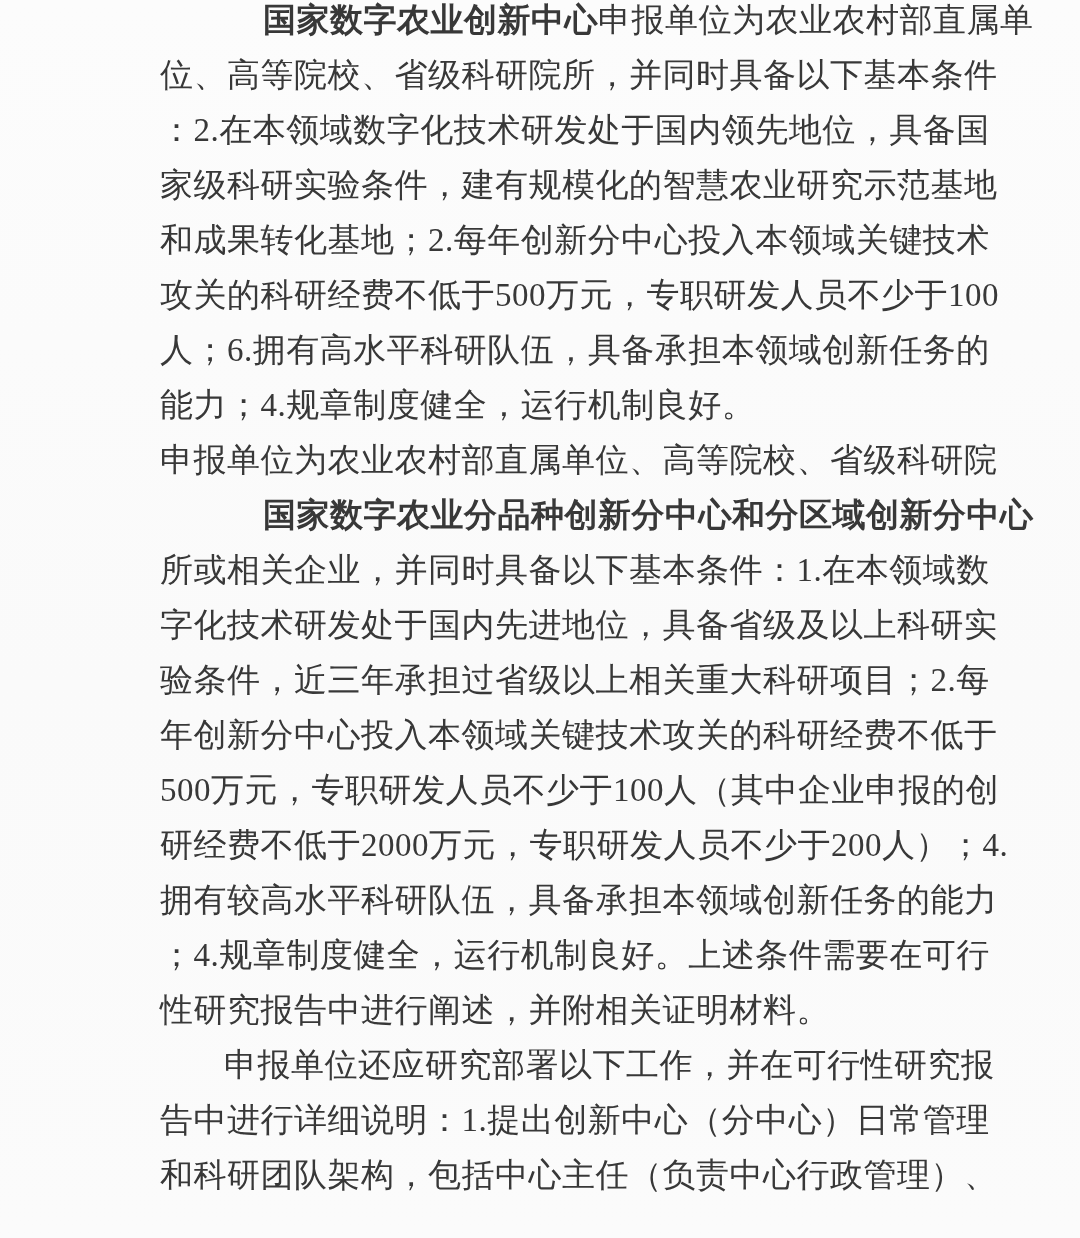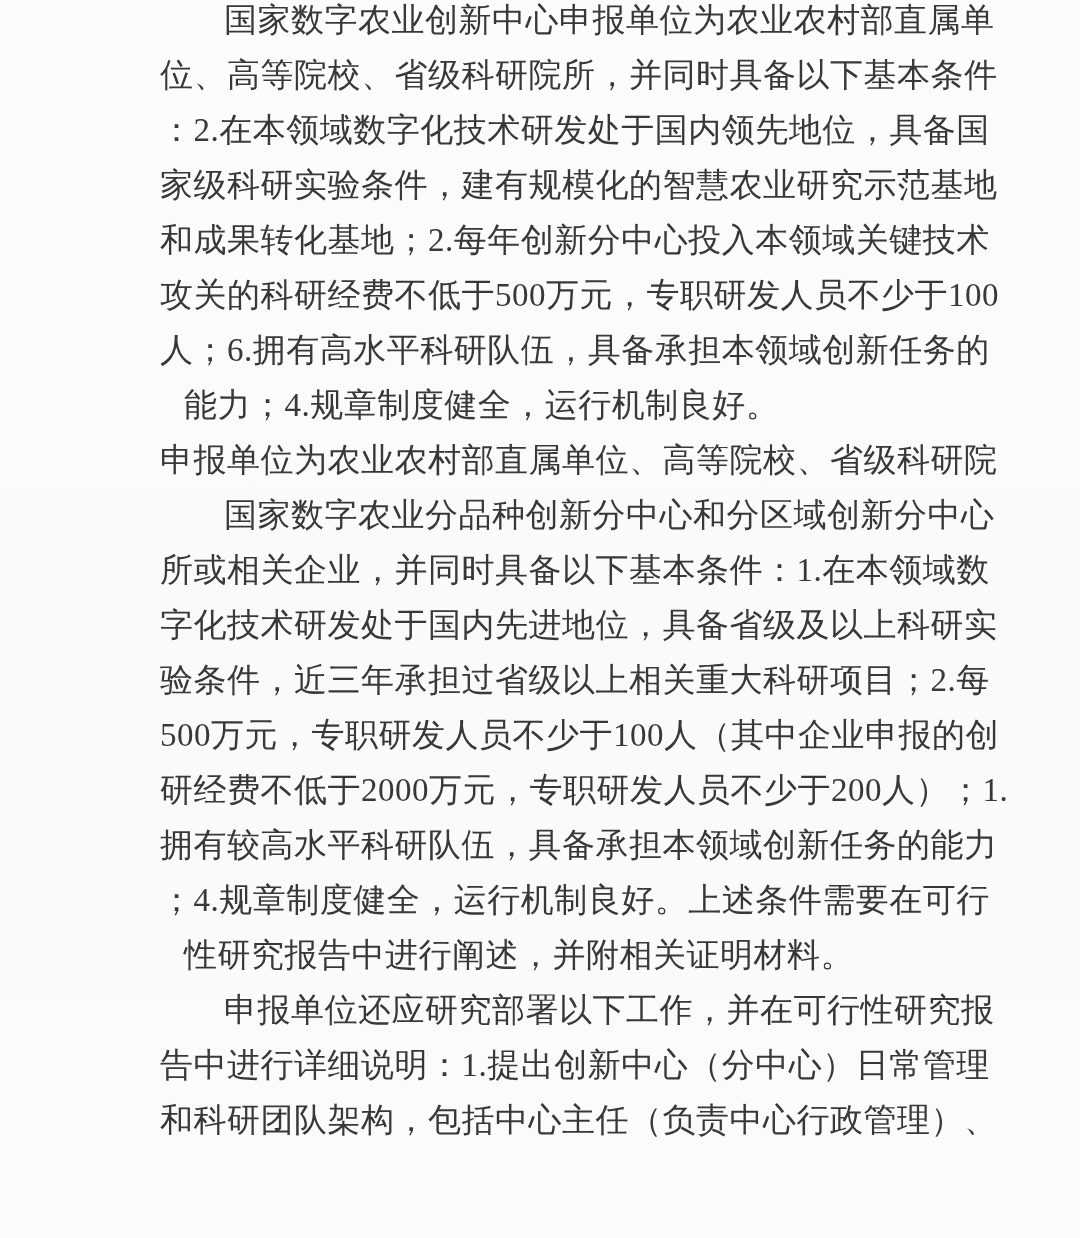--- a/index.html
+++ b/index.html
@@ -27,22 +27,22 @@
     line-height: 55px;
     font-size: 33px;
     color: #383838;
     text-align: justify;
     text-align-last: justify;
     text-justify: inter-character;
     white-space: nowrap;
     letter-spacing: 0.5px;
   }
   .ln.indent { padding-left: 64px; }
-  .ln.no-just { text-align-last: left; margin-left: 24px; }
-  .bold { font-weight: normal; }
+  .ln.no-just { text-align-last: left; }
+  .bold { font-weight: bold; margin-left: 39px; }
 </style>
 </head>
 <body style="background: rgb(251, 251, 251);">
 
 <div class="page" style="color: rgb(56, 56, 56);">
   <div class="doc-body">
 
     <div>
       <div class="ln indent"><span class="bold">国家数字农业创新中心</span><span>申报单位为农业农村部直属单</span></div>
       <div class="ln"><span>位、高等院校、省级科研院所，并同时具备以下基本条件</span></div>
@@ -53,22 +53,23 @@
       <div class="ln"><span>人；6.拥有高水平科研队伍，具备承担本领域创新任务的</span></div>
       <div class="ln no-just"><span>能力；4.规章制度健全，运行机制良好。</span></div>
     </div>
 
     <div>
       <div class="ln"><span>申报单位为农业农村部直属单位、高等院校、省级科研院</span></div>
       <div class="ln indent"><span class="bold">国家数字农业分品种创新分中心和分区域创新分中心</span></div>
       <div class="ln"><span>所或相关企业，并同时具备以下基本条件：1.在本领域数</span></div>
       <div class="ln"><span>字化技术研发处于国内先进地位，具备省级及以上科研实</span></div>
       <div class="ln"><span>验条件，近三年承担过省级以上相关重大科研项目；2.每</span></div>
+      <div class="ln"><span>年创新分中心投入本领域关键技术攻关的科研经费不低于</span></div>
       <div class="ln"><span>500万元，专职研发人员不少于100人（其中企业申报的创</span></div>
-      <div class="ln"><span>研经费不低于2000万元，专职研发人员不少于200人）；1.</span></div>
+      <div class="ln"><span>研经费不低于2000万元，专职研发人员不少于200人）；4.</span></div>
       <div class="ln"><span>拥有较高水平科研队伍，具备承担本领域创新任务的能力</span></div>
       <div class="ln"><span>；4.规章制度健全，运行机制良好。上述条件需要在可行</span></div>
       <div class="ln no-just"><span>性研究报告中进行阐述，并附相关证明材料。</span></div>
     </div>
 
     <div>
       <div class="ln indent"><span>申报单位还应研究部署以下工作，并在可行性研究报</span></div>
       <div class="ln"><span>告中进行详细说明：1.提出创新中心（分中心）日常管理</span></div>
       <div class="ln"><span>和科研团队架构，包括中心主任（负责中心行政管理）、</span></div>
     </div>

